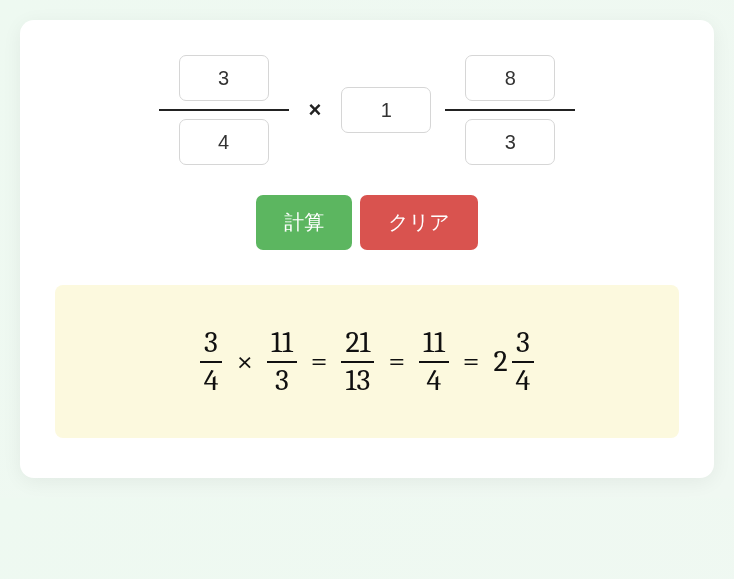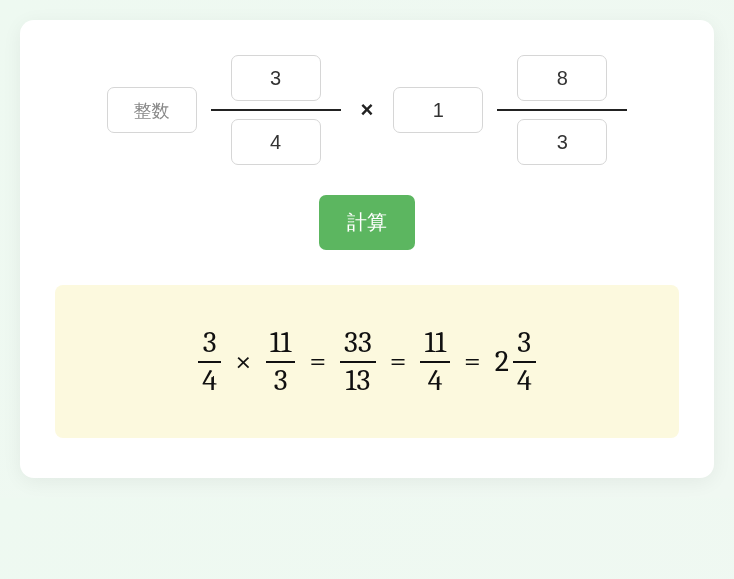--- a/index.html
+++ b/index.html
@@ -104,21 +104,20 @@
   }
   .sym { padding: 0 2px; }
 </style>
 </head>
 <body>
 
 <div class="card">
 
   <div class="input-row">
     <div class="fraction-group">
-      <input class="whole-input" placeholder="整数" style="">
       <div class="frac-stack">
         <input class="num-input" value="3" style="">
         <div class="frac-line"></div>
         <input class="num-input" value="4" style="">
       </div>
     </div>
 
     <div class="operator">×</div>
 
     <div class="fraction-group">
@@ -126,38 +125,39 @@
       <div class="frac-stack">
         <input class="num-input" value="8" style="">
         <div class="frac-line"></div>
         <input class="num-input" value="3" style="">
       </div>
     </div>
   </div>
 
   <div class="btn-row">
     <button class="btn btn-calc">計算</button>
+    <button class="btn btn-clear">クリア</button>
   </div>
 
   <div class="result-box">
     <div class="eq" id="equation">
         <span class="frac">
           <span class="top">3</span>
           <span class="bar"></span>
           <span class="bot">4</span>
         </span>
         <span class="sym">×</span>
         <span class="frac">
           <span class="top">11</span>
           <span class="bar"></span>
           <span class="bot">3</span>
         </span>
         <span class="sym">=</span>
         <span class="frac">
-          <span class="top">33</span>
+          <span class="top">21</span>
           <span class="bar"></span>
           <span class="bot">13</span>
         </span>
         <span class="sym">=</span>
         <span class="frac">
           <span class="top">11</span>
           <span class="bar"></span>
           <span class="bot">4</span>
         </span>
         <span class="sym">=</span>

